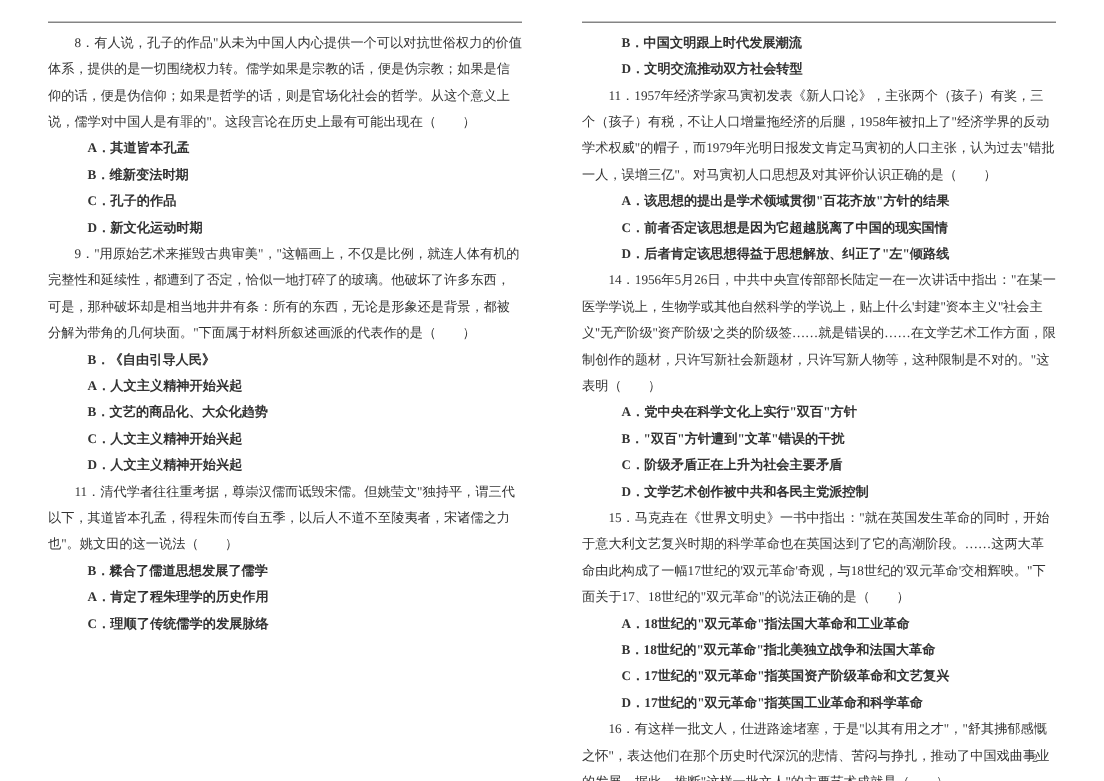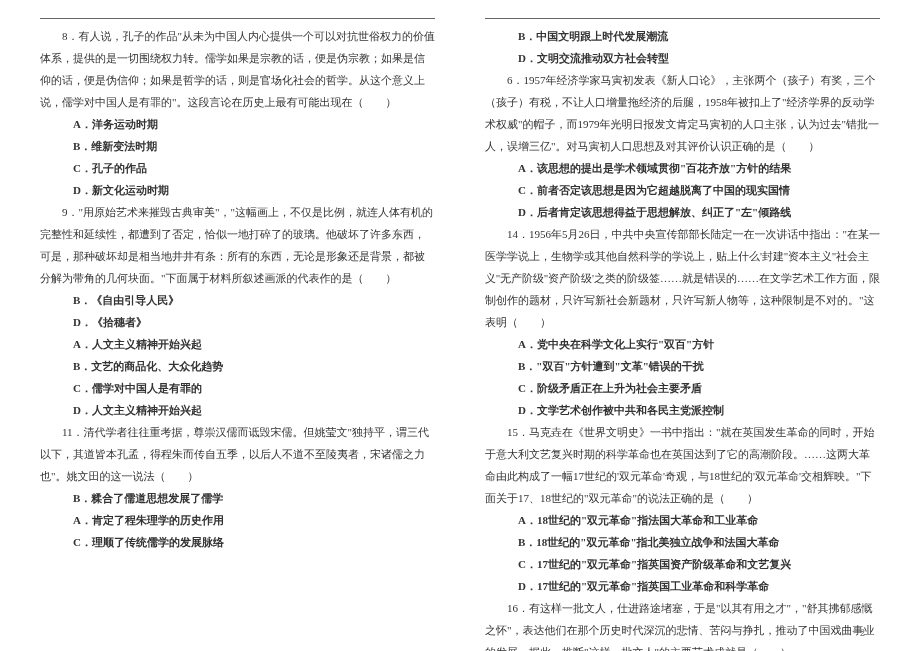--- a/index.html
+++ b/index.html
@@ -44,46 +44,45 @@
     font-size: 10px;
     color: #666;
   }
 </style>
 </head>
 <body>
 
 <div class="page">
   <div class="col">
     <p class="para">8．有人说，孔子的作品"从未为中国人内心提供一个可以对抗世俗权力的价值体系，提供的是一切围绕权力转。儒学如果是宗教的话，便是伪宗教；如果是信仰的话，便是伪信仰；如果是哲学的话，则是官场化社会的哲学。从这个意义上说，儒学对中国人是有罪的"。这段言论在历史上最有可能出现在（　　）</p>
-    <p class="opt">A．洋务运动时期</p>
+    <p class="opt">A．其道皆本孔孟</p>
     <p class="opt">B．维新变法时期</p>
     <p class="opt">C．孔子的作品</p>
     <p class="opt">D．新文化运动时期</p>
 
     <p class="para">9．"用原始艺术来摧毁古典审美"，"这幅画上，不仅是比例，就连人体有机的完整性和延续性，都遭到了否定，恰似一地打碎了的玻璃。他破坏了许多东西，可是，那种破坏却是相当地井井有条：所有的东西，无论是形象还是背景，都被分解为带角的几何块面。"下面属于材料所叙述画派的代表作的是（　　）</p>
     <p class="opt">B．《自由引导人民》</p>
-    <p class="opt">D．《拾穗者》</p>
 
     <p class="opt">A．人文主义精神开始兴起</p>
     <p class="opt">B．文艺的商品化、大众化趋势</p>
-    <p class="opt">C．儒学对中国人是有罪的</p>
+    <p class="opt">C．人文主义精神开始兴起</p>
     <p class="opt">D．人文主义精神开始兴起</p>
 
     <p class="para">11．清代学者往往重考据，尊崇汉儒而诋毁宋儒。但姚莹文"独持平，谓三代以下，其道皆本孔孟，得程朱而传自五季，以后人不道不至陵夷者，宋诸儒之力也"。姚文田的这一说法（　　）</p>
     <p class="opt">B．糅合了儒道思想发展了儒学</p>
     <p class="opt">A．肯定了程朱理学的历史作用</p>
     <p class="opt">C．理顺了传统儒学的发展脉络</p>
 
   </div>
 
   <div class="col">
     <p class="opt">B．中国文明跟上时代发展潮流</p>
     <p class="opt">D．文明交流推动双方社会转型</p>
 
-    <p class="para">6．1957年经济学家马寅初发表《新人口论》，主张两个（孩子）有奖，三个（孩子）有税，不让人口增量拖经济的后腿，1958年被扣上了"经济学界的反动学术权威"的帽子，而1979年光明日报发文肯定马寅初的人口主张，认为过去"错批一人，误增三亿"。对马寅初人口思想及对其评价认识正确的是（　　）</p>
+    <p class="para">11．1957年经济学家马寅初发表《新人口论》，主张两个（孩子）有奖，三个（孩子）有税，不让人口增量拖经济的后腿，1958年被扣上了"经济学界的反动学术权威"的帽子，而1979年光明日报发文肯定马寅初的人口主张，认为过去"错批一人，误增三亿"。对马寅初人口思想及对其评价认识正确的是（　　）</p>
     <p class="opt">A．该思想的提出是学术领域贯彻"百花齐放"方针的结果</p>
     <p class="opt">C．前者否定该思想是因为它超越脱离了中国的现实国情</p>
     <p class="opt">D．后者肯定该思想得益于思想解放、纠正了"左"倾路线</p>
 
     <p class="para">14．1956年5月26日，中共中央宣传部部长陆定一在一次讲话中指出："在某一医学学说上，生物学或其他自然科学的学说上，贴上什么'封建''资本主义''社会主义''无产阶级''资产阶级'之类的阶级签……就是错误的……在文学艺术工作方面，限制创作的题材，只许写新社会新题材，只许写新人物等，这种限制是不对的。"这表明（　　）</p>
     <p class="opt">A．党中央在科学文化上实行"双百"方针</p>
     <p class="opt">B．"双百"方针遭到"文革"错误的干扰</p>
     <p class="opt">C．阶级矛盾正在上升为社会主要矛盾</p>
     <p class="opt">D．文学艺术创作被中共和各民主党派控制</p>
 

